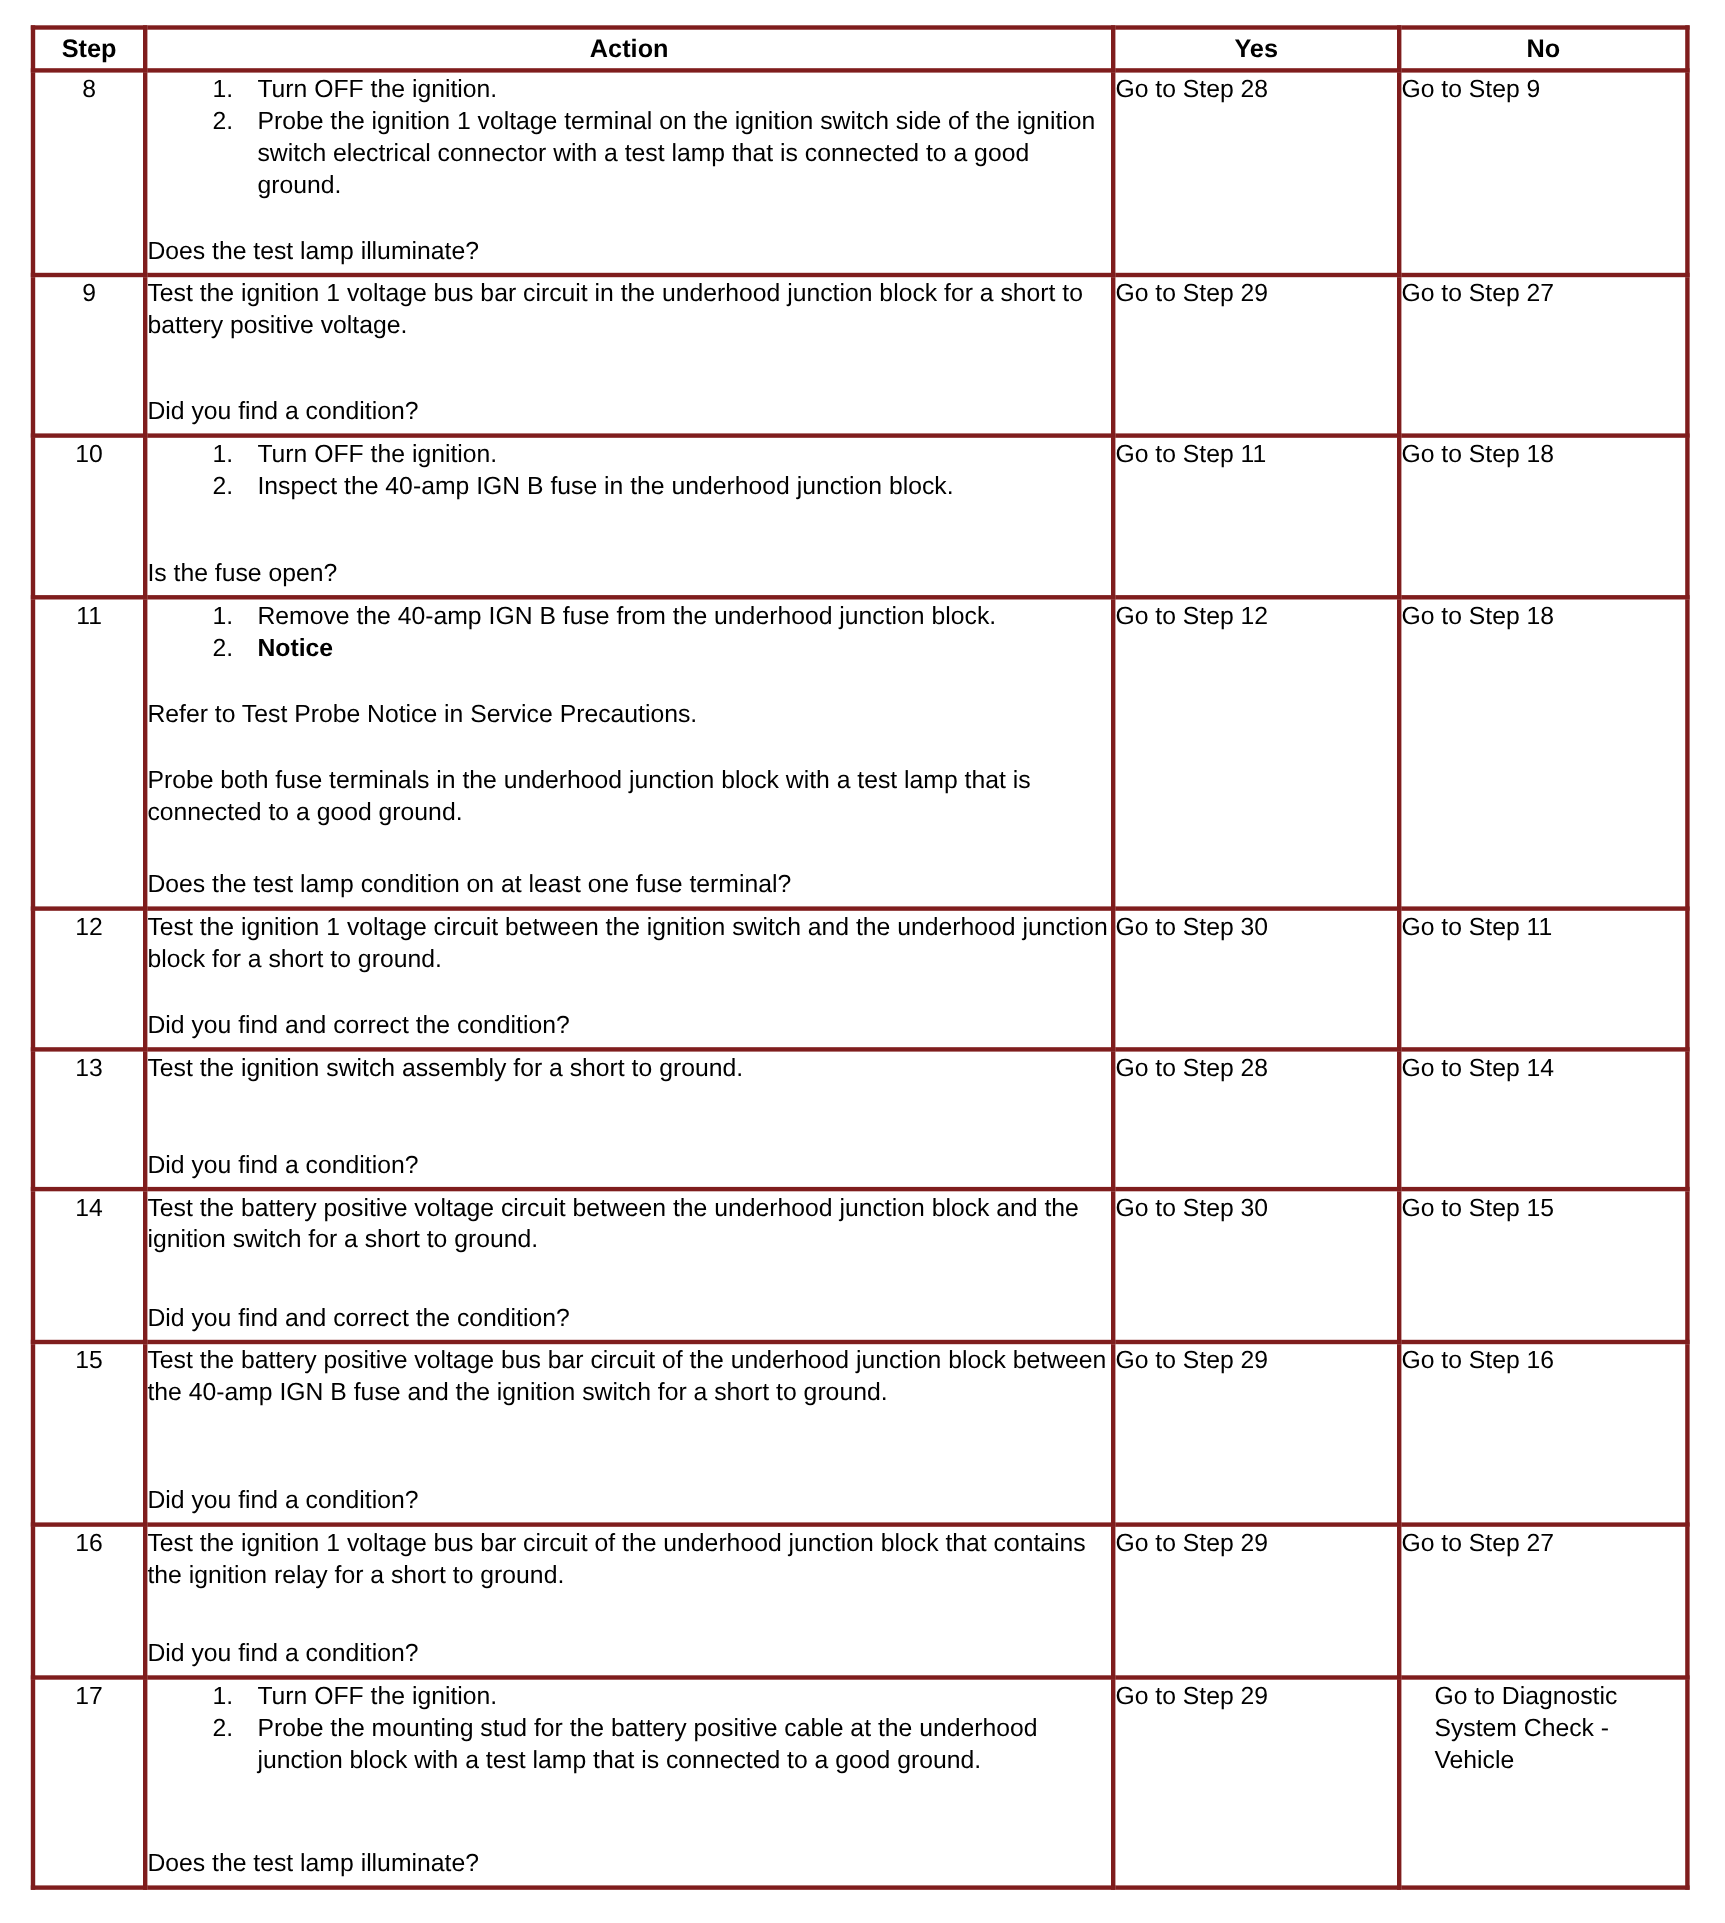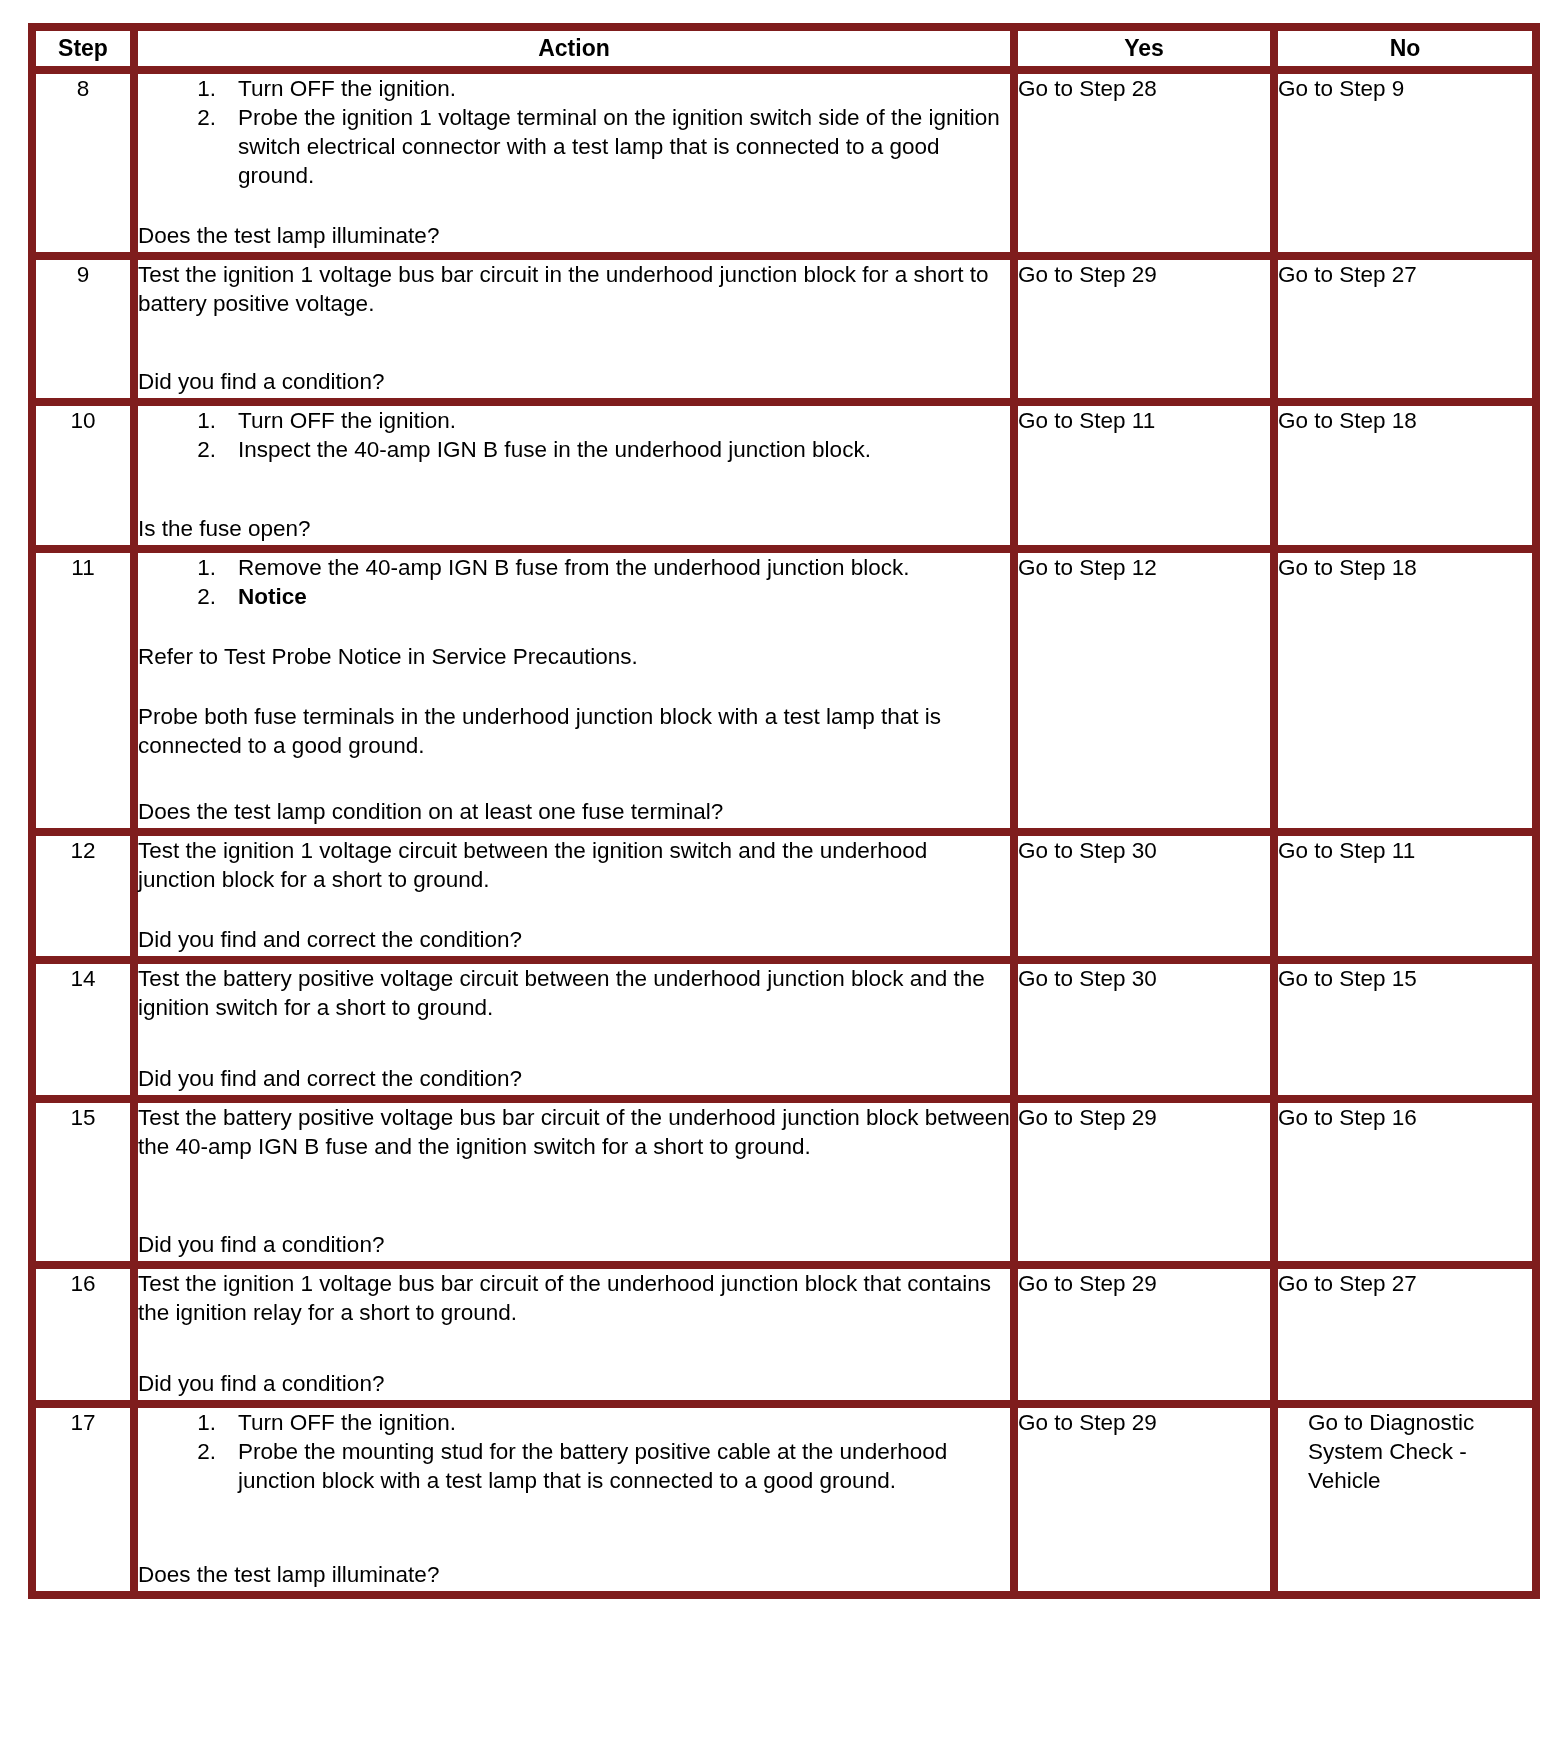--- a/index.html
+++ b/index.html
@@ -8,21 +8,21 @@
     table.diag {
       position: absolute; left: 28px; top: 23px;
       width: 1504px; border-collapse: collapse; table-layout: fixed;
       font-size: 22.5px; line-height: 29px;
     }
     table.diag col.c-step { width: 102px; }
     table.diag col.c-action { width: 880px; }
     table.diag col.c-yes { width: 260px; }
     table.diag col.c-no { width: 262px; }
     table.diag th, table.diag td {
-      border: 8px solid #7f1d1d; padding: 0; vertical-align: top; margin-top: 42px;
+      border: 4px solid #7f1d1d; padding: 0; vertical-align: top; margin-top: 42px;
     }
     table.diag th { font-weight: bold; text-align: center; height: 35px; vertical-align: middle; font-size: 23px; }
     td.step { text-align: center; vertical-align: middle; }
     td.action { padding: 4px 6px 2px 6px; }
     td.yes, td.no { vertical-align: bottom; padding: 0 6px 1px 6px; }
     .action-inner { display: flex; flex-direction: column; height: 100%; }
     ol.steps { margin: 0; padding: 0; list-style: none; }
     ol.steps li { display: flex; }
     ol.steps li .num { width: 100px; text-align: right; padding-right: 22px; box-sizing: border-box; flex: none; }
     ol.steps li .txt { flex: 1; }
@@ -132,20 +132,31 @@
       <td class="action">
         <div class="action-inner" style="height:118px">
           <div>Test the ignition 1 voltage circuit between the ignition switch and the underhood junction block for a short to ground.</div>
           <div class="question">Did you find and correct the condition?</div>
         </div>
       </td>
       <td class="yes">Go to Step 30</td>
       <td class="no">Go to Step 11</td>
     </tr>
 
+    <tr style="height:127px">
+      <td class="step">13</td>
+      <td class="action">
+        <div class="action-inner" style="height:117px">
+          <div>Test the ignition switch assembly for a short to ground.</div>
+          <div class="question">Did you find a condition?</div>
+        </div>
+      </td>
+      <td class="yes">Go to Step 28</td>
+      <td class="no">Go to Step 14</td>
+    </tr>
 
     <tr style="height:139px">
       <td class="step">14</td>
       <td class="action">
         <div class="action-inner" style="height:129px">
           <div>Test the battery positive voltage circuit between the underhood junction block and the ignition switch for a short to ground.</div>
           <div class="question">Did you find and correct the condition?</div>
         </div>
       </td>
       <td class="yes">Go to Step 30</td>

